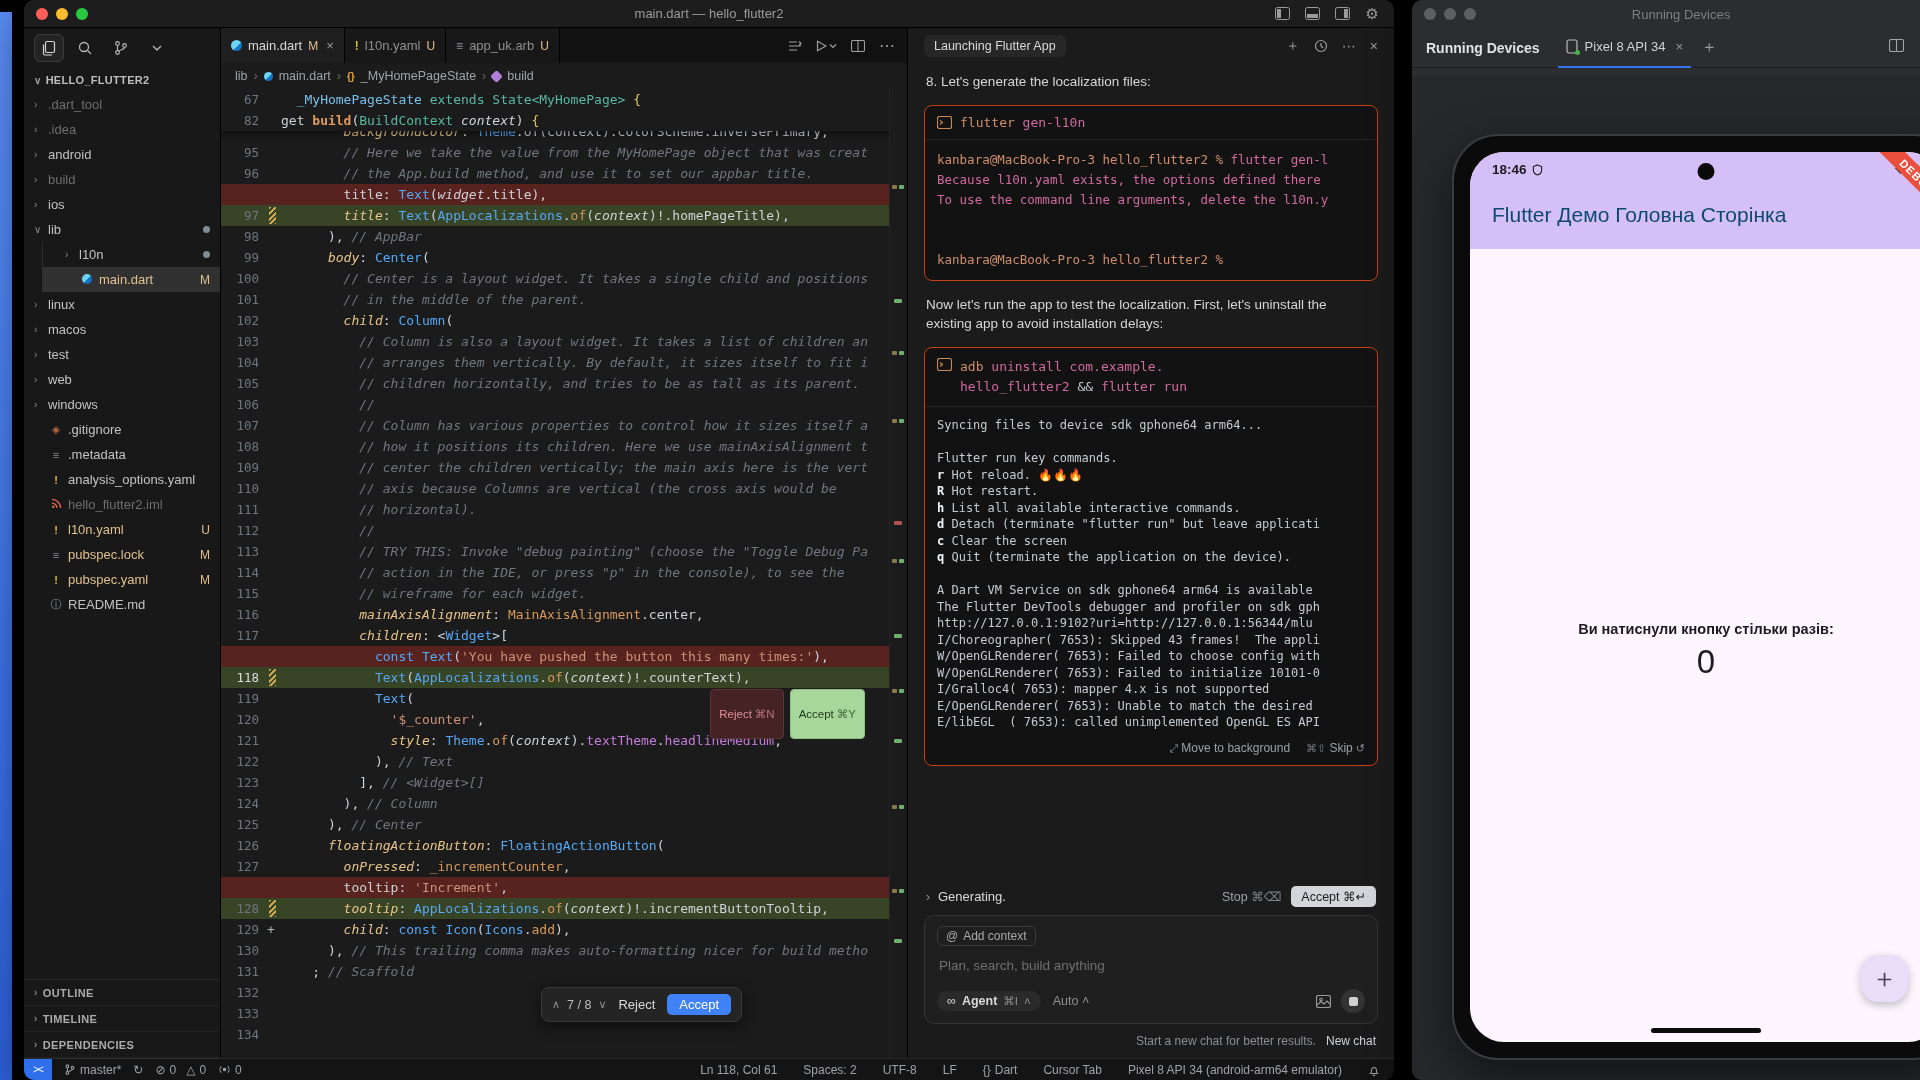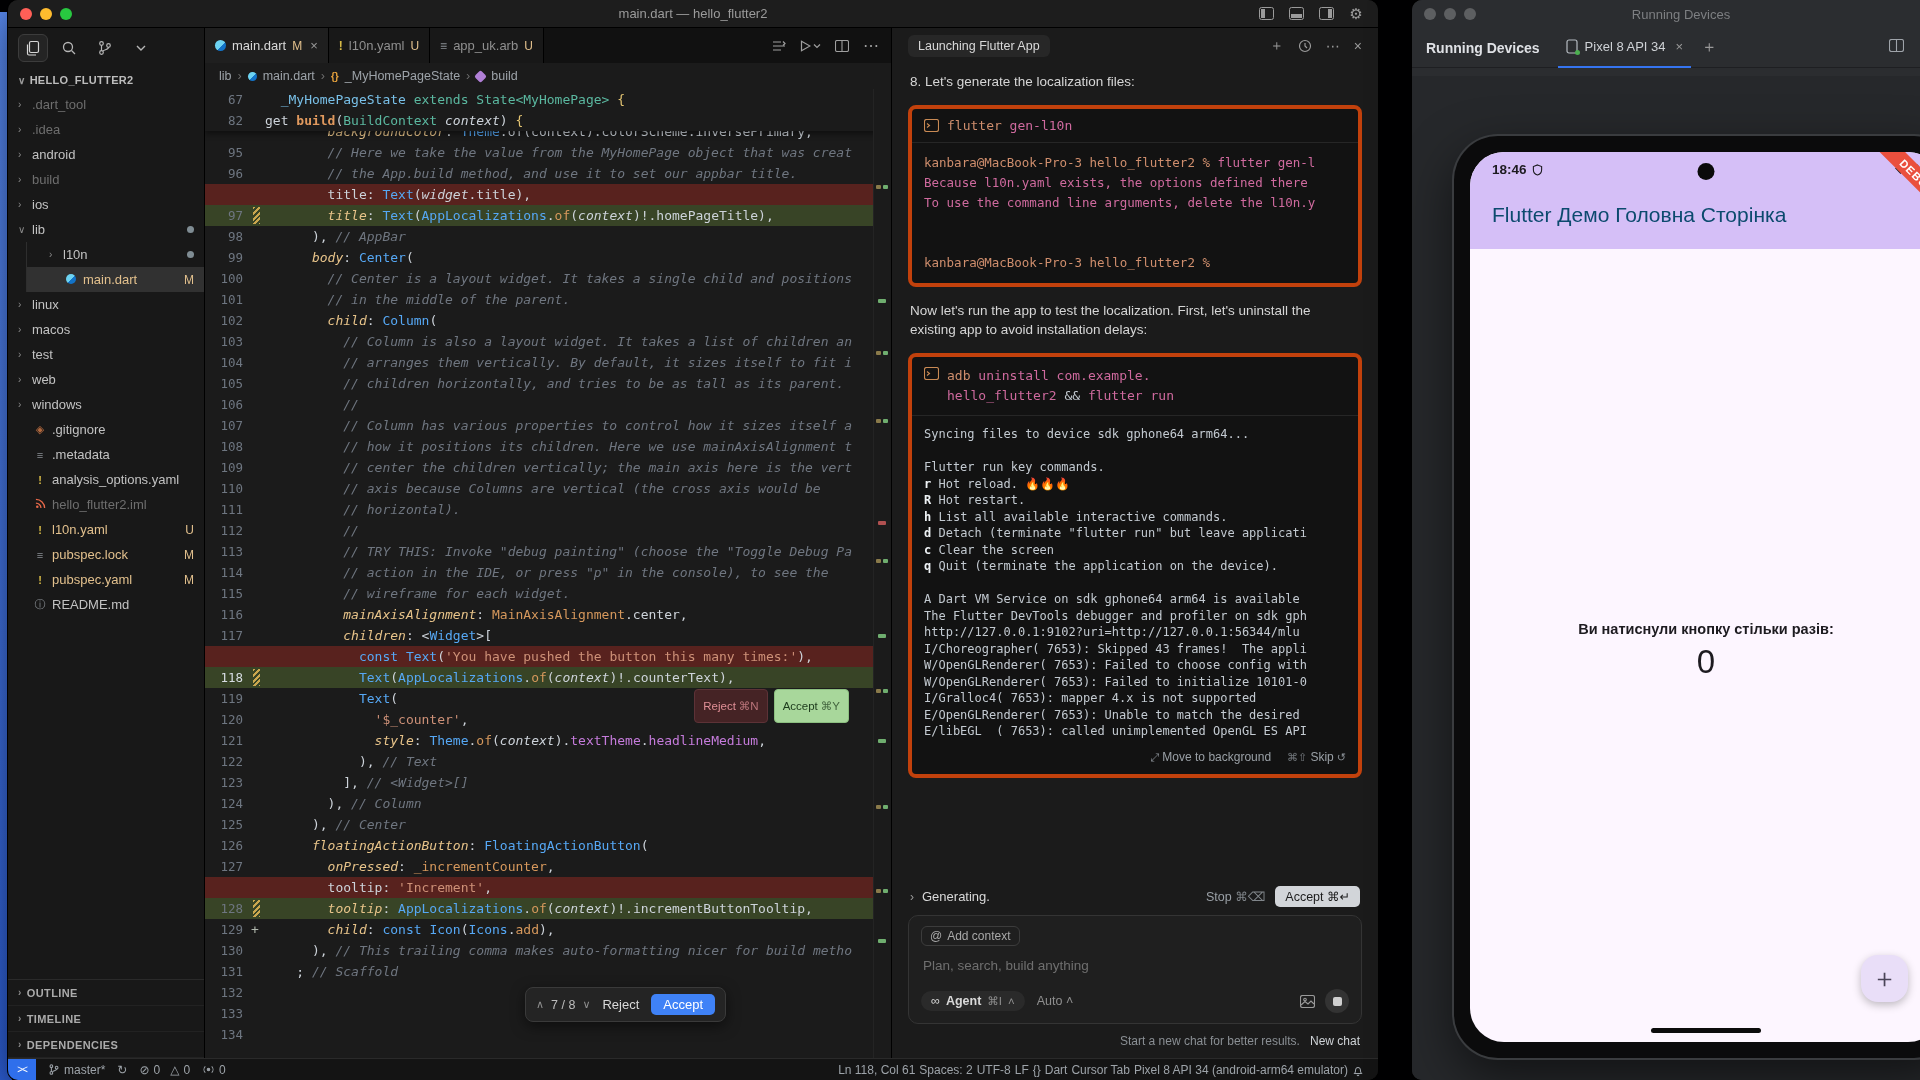--- a/index.html
+++ b/index.html
@@ -6,21 +6,21 @@
 html,body { width:1920px; height:1080px; background:#020203; overflow:hidden;
   font-family:"Liberation Sans", sans-serif; }
 .mono { font-family:"DejaVu Sans Mono", monospace; }
 
 
 #wallpaper { position:absolute; left:0; top:12px; width:12px; height:1068px;
   background:linear-gradient(180deg,#5b8df5,#2d5fd8); }
 
 
 .win { position:absolute; overflow:hidden; border-radius:10px; box-shadow:0 0 0 1px #000, 0 10px 40px rgba(0,0,0,.6); }
-#ide-window { left:8px; top:0; width:1370px; height:1080px; background:#181818; }
+#ide-window { left:24px; top:0; width:1370px; height:1080px; background:#181818; }
 #dev-window { left:1382px; top:0; width:538px; height:1080px; background:#2b2d30;margin-left:30px; }
 
 
 .titlebar { position:relative; height:28px; display:flex; align-items:center; }
 #ide-window .titlebar { background:#1d1d1d; border-bottom:1px solid #000; }
 #dev-window .titlebar { background:#2b2d30; }
 .traffic { display:flex; gap:8px; margin-left:12px; }
 .tl { width:12px; height:12px; border-radius:50%; }
 .tl.r { background:#ff5f57; } .tl.y { background:#febc2e; } .tl.g { background:#28c840; }
 .tl.dim { background:#5d5f61; }
@@ -88,41 +88,41 @@
 .tk-g{color:#5bb8a0}.tk-y{color:#e3c472}.tk-o{color:#d6985c}.tk-p{color:#c57bdb}
 .tk-s{color:#ce9178}.tk-kw{color:#56a8f5}.tk-pr{color:#e8c48a;font-style:italic}
 .tk-it{color:#cdd3da;font-style:italic}.tk-fn{color:#e0995e;font-weight:bold}.tk-cls{color:#79c0e8}
 
 
 #minimap { position:absolute; right:0; top:0; bottom:0; width:18px; background:#1b1b1b; border-left:1px solid #242424; z-index:4; }
 .mm { position:absolute; height:4px; border-radius:1px; }
 
 
 #diff-chips { position:absolute; right:42px; display:flex; gap:6px; z-index:5; }
-.chip { font-size:11.5px; padding:9px 8px; border-radius:4px; }
+.chip { font-size:11.5px; padding:17px 8px; border-radius:4px; }
 .chip.rej { background:#452325; color:#e08f96; border:1px solid #5d3237; }
 .chip.acc { background:#a8d79b; color:#1d3a1c; border:1px solid #8cbf80; }
 .chip .kbd { opacity:.75; margin-left:3px; }
 
 
 #nav-pill { position:absolute; left:320px; bottom:36px; display:flex; align-items:center; gap:12px;
   background:#242424; border:1px solid #3a3a3a; border-radius:8px; padding:6px 10px; z-index:6; box-shadow:0 4px 14px rgba(0,0,0,.5); }
 #nav-pill .cnt { color:#bdbdbd; font-size:12.5px; display:flex; gap:7px; align-items:center; }
 #nav-pill .cnt .arr { color:#8f8f8f; font-size:11px; }
 #nav-pill .rejbtn { color:#d9d9d9; font-size:13px; }
 #nav-pill .accbtn { background:#3f82f7; color:#fff; font-size:13px; padding:3px 12px; border-radius:5px; }
 
 
 #chat { flex:1; background:#1b1b1b; border-left:1px solid #000; display:flex; flex-direction:column; padding:0 16px; }
 #chat-header { height:36px; display:flex; align-items:center; flex:0 0 36px; }
 #chat-title { background:#272727; color:#d9d9d9; font-size:12.5px; padding:4px 10px; border-radius:6px; }
 #chat-hicons { margin-left:auto; display:flex; gap:14px; color:#9a9a9a; font-size:14px; align-items:center; }
 #chat-scroll { flex:1; display:flex; flex-direction:column; overflow:hidden; }
 .chat-p { color:#d6d6d6; font-size:13.5px; line-height:19px; margin:8px 2px; }
-.tblock { border:4px solid #c2410c; background:#121212; border-radius:8px; margin:6px 0; overflow:hidden; }
+.tblock { border:1px solid #c2410c; background:#121212; border-radius:8px; margin:6px 0; overflow:hidden; }
 .tblock .thead { padding:9px 12px; border-bottom:1px solid #262626; display:flex; gap:8px; font-size:13px; }
 .term-ic { color:#c98a54; flex:0 0 auto; margin-top:1px; }
 .tbody { padding:10px 12px; font-size:12.5px; }
 .tline { line-height:20px; white-space:pre; overflow:hidden; }
 .tline2 { line-height:16.5px; font-size:12px; white-space:pre; overflow:hidden; color:#c3cad1; }
 .tline2 b { color:#eef2f5; }
 .t-orange{color:#cf8e6d}.t-pink{color:#cf6a9e}.t-w{color:#c3cad1}
 .tfoot { display:flex; justify-content:flex-end; gap:16px; color:#9aa0a6; font-size:12px; padding:6px 12px 10px; align-items:center; }
 .tfoot .fi { font-size:11px; color:#8a9096; }
 #gen-row { display:flex; align-items:center; gap:8px; margin:10px 2px 8px; flex:0 0 auto; }
@@ -142,21 +142,21 @@
 #send-btn { width:24px; height:24px; border-radius:50%; background:#333; display:flex; align-items:center; justify-content:center; }
 #send-btn .sq { width:9px; height:9px; background:#cfcfcf; border-radius:2px; }
 #chat-foot { flex:0 0 auto; display:flex; justify-content:flex-end; gap:10px; font-size:12px; color:#8a8f94; padding:10px 2px 10px; }
 #new-chat { color:#cfd3d7; }
 
 
 #statusbar { position:absolute; left:0; right:0; bottom:0; height:22px; background:#141414; border-top:1px solid #2a2a2a;
   display:flex; align-items:center; font-size:12px; color:#9da3a9; }
 #remote-chip { width:28px; height:100%; background:#2f6feb; color:#fff; display:flex; align-items:center; justify-content:center; font-size:10px; letter-spacing:-1px; }
 .sb-item { display:flex; align-items:center; gap:4px; margin-left:12px; }
-#sb-right { margin-left:auto; display:flex; align-items:flex-end; gap:4px; margin-right:14px; }
+#sb-right { margin-left:auto; display:flex; align-items:flex-end; gap:26px; margin-right:14px; }
 #sb-right .sb-item { margin-left:0; }
 
 
 #dev-header { height:40px; display:flex; align-items:center; padding:0 14px; border-bottom:1px solid #1e1f22; }
 #dev-title { color:#dfe1e5; font-size:14px; font-weight:bold; margin-right:18px; }
 #dev-tab { display:flex; align-items:center; gap:7px; color:#cfd2d6; font-size:13px; padding:4px 8px; border-bottom:2px solid #3574f0; height:40px; }
 #dev-tab .close { color:#9a9a9a; margin-left:3px; }
 #dev-plus { color:#9a9a9a; font-size:16px; margin-left:10px; }
 #dev-hicons { margin-left:auto; display:flex; gap:16px; color:#9fa4aa; }
 #dev-toolbar { height:36px; display:flex; align-items:center; gap:7px; padding:0 12px; border-bottom:1px solid #1e1f22; background:#2b2d30; }

